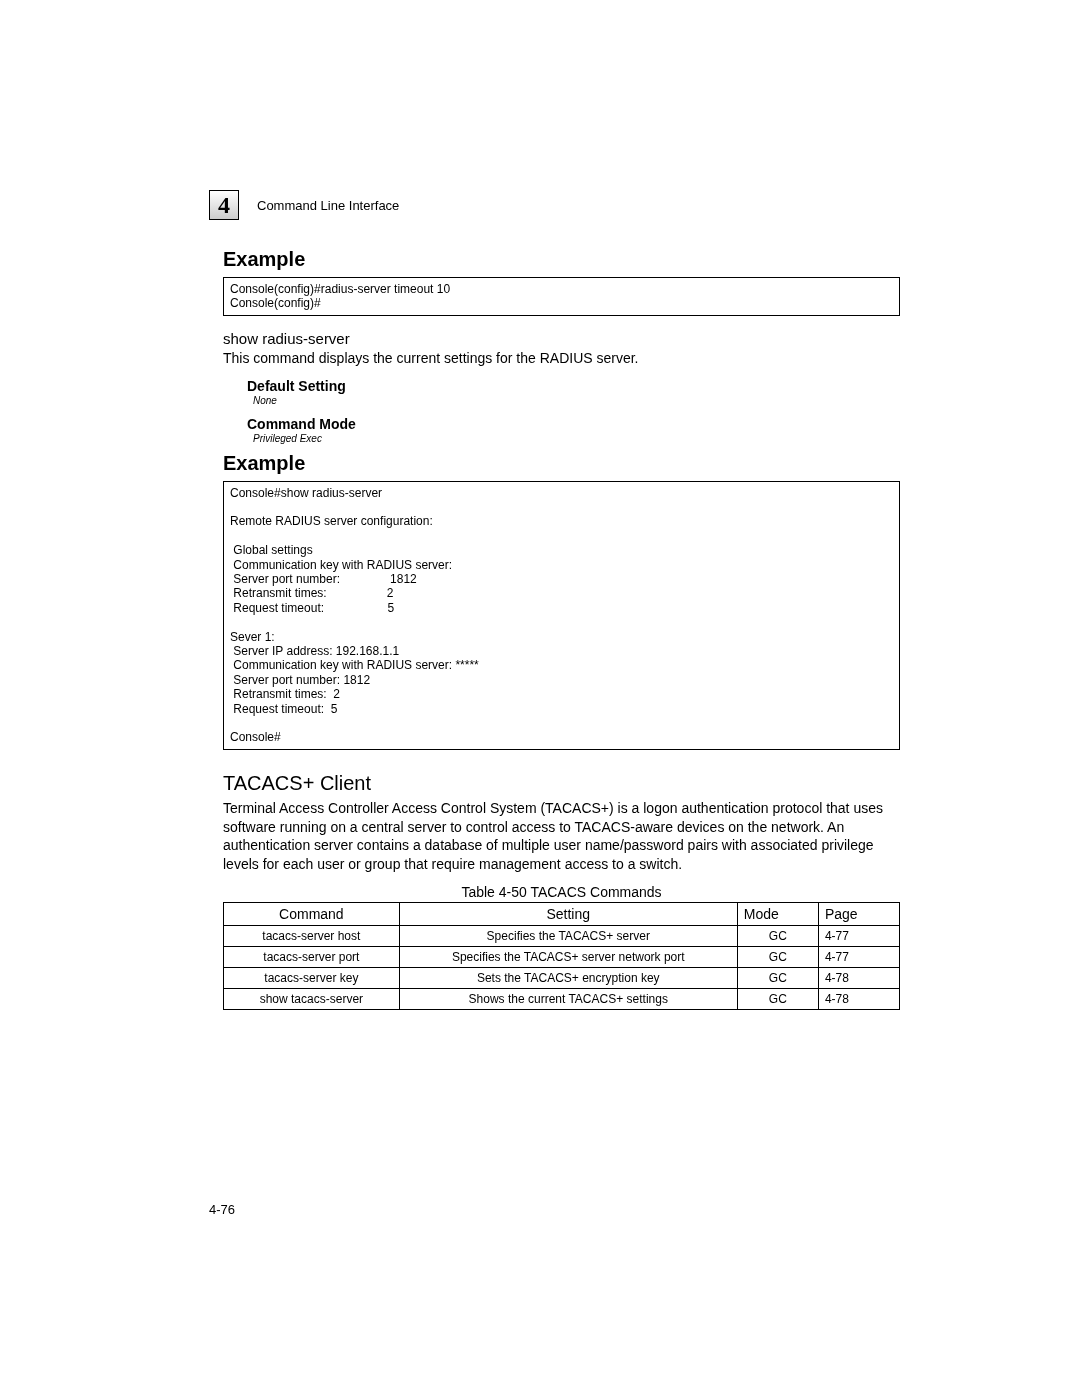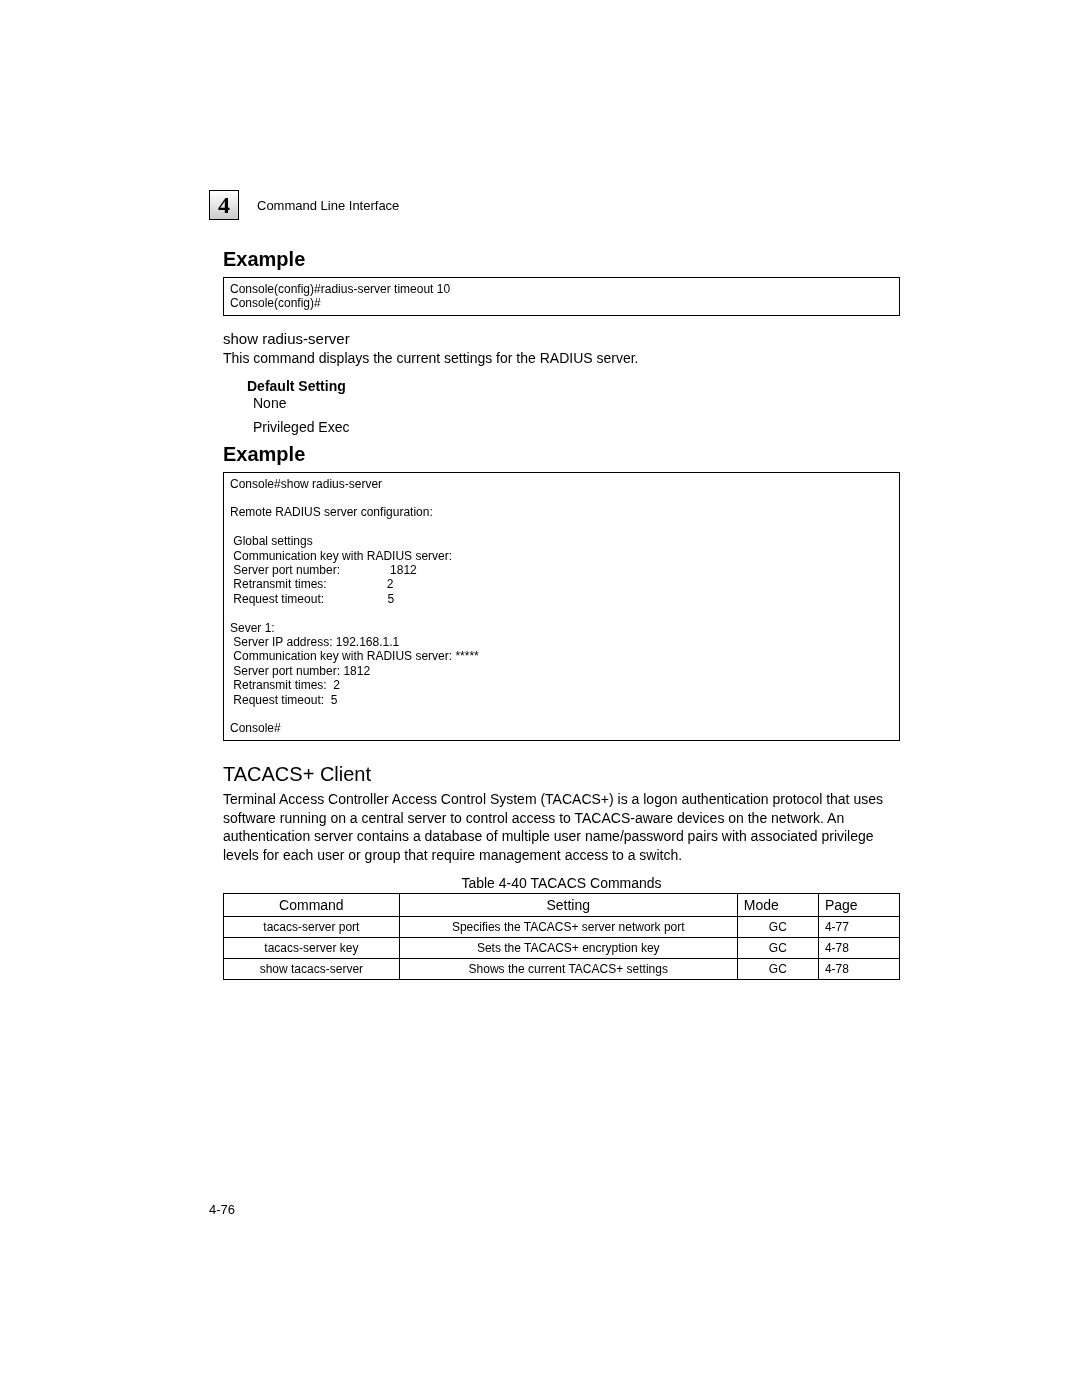--- a/index.html
+++ b/index.html
@@ -65,24 +65,25 @@
     margin-bottom: 10px;
   }
   .subsec {
     font-size: 14px;
     font-weight: bold;
     margin-top: 10px;
     margin-bottom: 0;
     margin-left: 24px;
   }
   .indent {
-    font-size: 14px;
+    font-size: 10px;
     padding-left: 30px;
     margin-top: 1px;
     margin-bottom: 8px;
+    font-style: italic;
   }
   .h2 {
     font-size: 20px;
     margin-top: 22px;
     margin-bottom: 4px;
   }
   .table-caption {
     text-align: center;
     font-size: 14px;
     margin-top: 10px;
@@ -126,20 +127,21 @@
     <div class="sec-title">Example</div>
     <div class="code-box">Console(config)#radius-server timeout 10
 Console(config)#</div>
 
     <div class="subhead">show radius-server</div>
     <div class="body-text">This command displays the current settings for the RADIUS server.</div>
 
     <div class="subsec">Default Setting</div>
     <div class="indent">None</div>
 
+    <div class="subsec">Command Mode</div>
     <div class="indent">Privileged Exec</div>
 
     <div class="sec-title">Example</div>
     <div class="code-box">Console#show radius-server
 
 Remote RADIUS server configuration:
 
  Global settings
  Communication key with RADIUS server:
  Server port number:               1812
@@ -151,38 +153,44 @@
  Communication key with RADIUS server: *****
  Server port number: 1812
  Retransmit times:  2
  Request timeout:  5
 
 Console#</div>
 
     <div class="h2">TACACS+ Client</div>
     <div class="body-text">Terminal Access Controller Access Control System (TACACS+) is a logon authentication protocol that uses software running on a central server to control access to TACACS-aware devices on the network. An authentication server contains a database of multiple user name/password pairs with associated privilege levels for each user or group that require management access to a switch.</div>
 
-    <div class="table-caption">Table 4-40  TACACS Commands</div>
+    <div class="table-caption">Table 4-50  TACACS Commands</div>
     <table>
       <colgroup>
         <col style="width:26%">
         <col style="width:50%">
         <col style="width:12%">
         <col style="width:12%">
       </colgroup>
       <thead>
         <tr>
           <th>Command</th>
           <th>Setting</th>
           <th class="center">Mode</th>
           <th class="center">Page</th>
         </tr>
       </thead>
       <tbody>
         <tr>
+          <td>tacacs-server host</td>
+          <td>Specifies the TACACS+ server</td>
+          <td>GC</td>
+          <td class="center">4-77</td>
+        </tr>
+        <tr>
           <td>tacacs-server port</td>
           <td>Specifies the TACACS+ server network port</td>
           <td>GC</td>
           <td class="center">4-77</td>
         </tr>
         <tr>
           <td>tacacs-server key</td>
           <td>Sets the TACACS+ encryption key</td>
           <td>GC</td>
           <td class="center">4-78</td>

